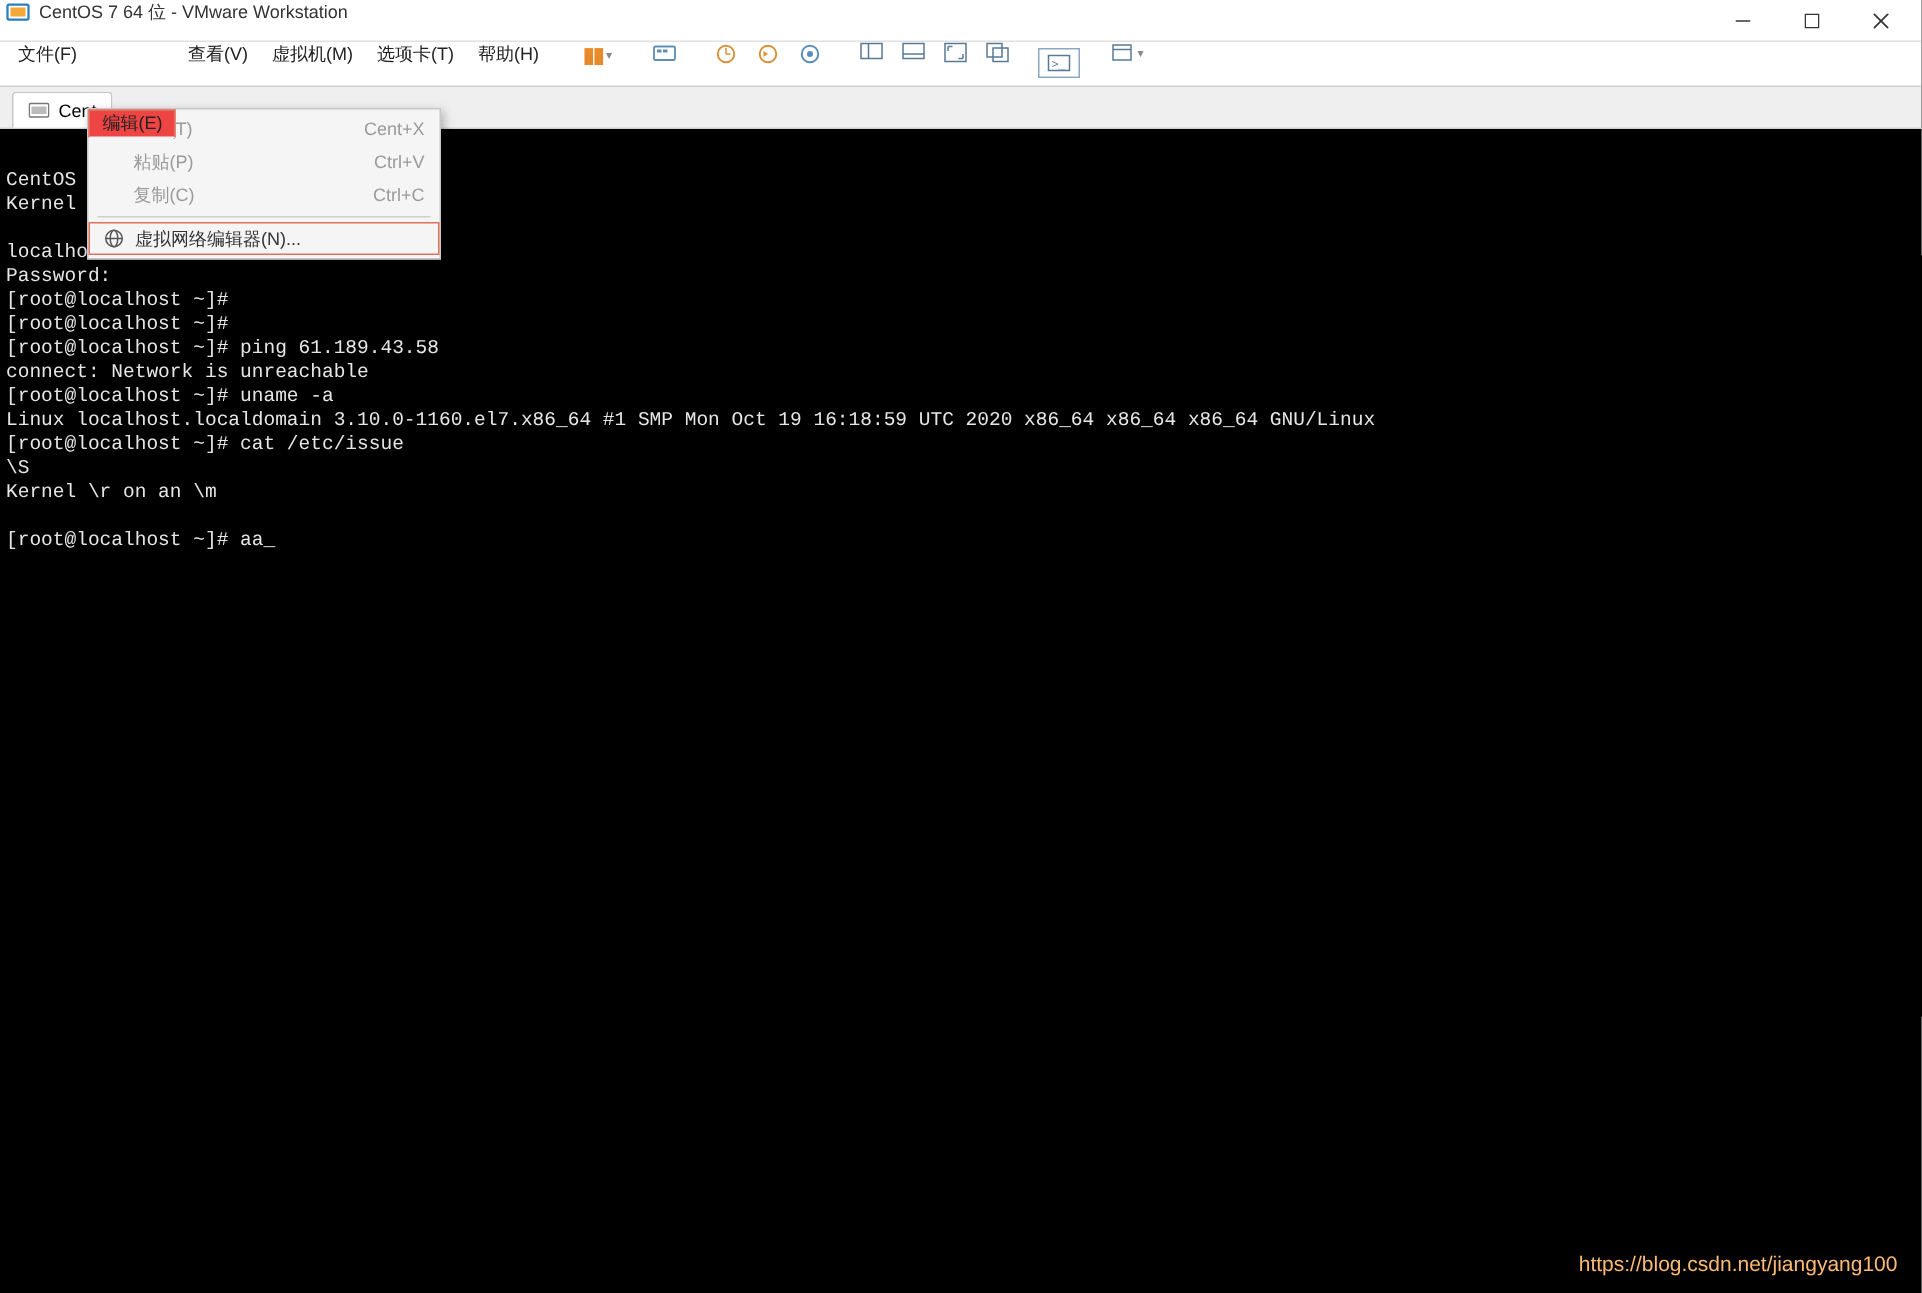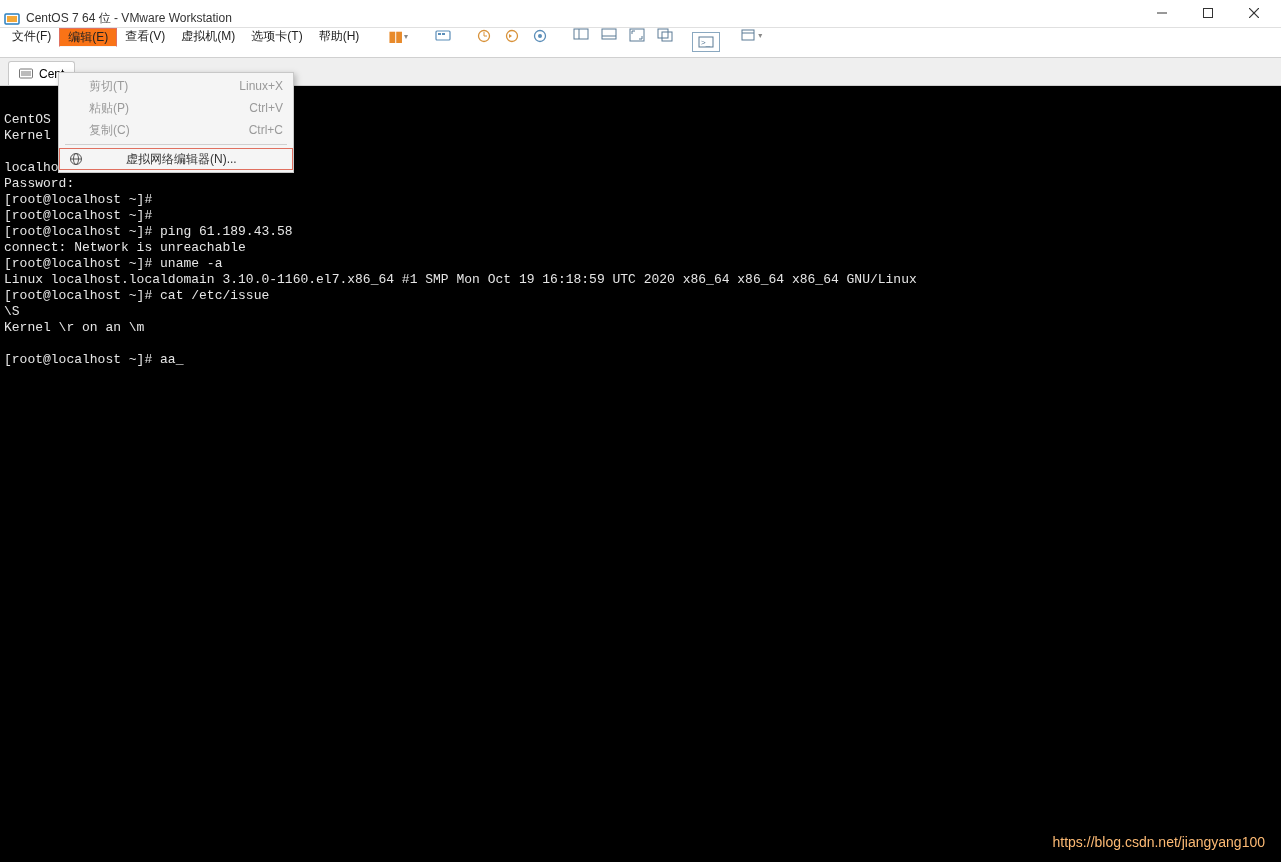--- a/index.html
+++ b/index.html
@@ -9,21 +9,21 @@
     font-size: 12px;
     background: #fff;
     width: 1281px;
     height: 862px;
     overflow: hidden;
     position: relative;
   }
   .title-bar {
     height: 28px;
     display: flex;
-    align-items: flex-end;
+    align-items: flex-start;
     padding: 0 4px;
     background: #fff;
     border-bottom: 1px solid #e0e0e0;
   }
   .title-bar .app-icon {
     width: 16px; height: 16px; margin-right: 6px;
     display: inline-flex; align-items: center; justify-content: center;
   }
   .title-text { flex: 0 0 auto; color: #333; }
   .title-spacer { flex: 1; }
@@ -43,24 +43,25 @@
   }
   .menu-item {
     padding: 0 8px;
     display: flex;
     align-items: center;
     color: #222;
     cursor: default;
   }
   .menu-item.open {
     border: 1px solid #e07060;
-    background: #f97316;
+    background: #ef4444;
     border-bottom: 1px solid #f5f5f5;
     z-index: 11;
     position: relative;
+    margin-top: 45px;
   }
   .toolbar-sep {
     width: 1px; background: #d0d0d0; margin: 4px 6px;
   }
   .tool-btn {
     width: 28px; display: flex; align-items: center; justify-content: center;
     color: #555; position: relative;
   }
   .tool-btn.wide { width: 36px; }
   .dd-arrow { font-size: 8px; margin-left: 2px; color: #888; }
@@ -98,21 +99,20 @@
   .dd-row {
     display: flex;
     align-items: center;
     height: 22px;
     padding: 0 10px 0 6px;
     color: #333;
   }
   .dd-row.disabled { color: #9a9a9a; }
   .dd-row.highlight {
     border: 1px solid #e07060;
-    gap: 36px;
   }
   .dd-icon { width: 20px; display:flex; justify-content:center; color:#666; font-size:12px;}
   .dd-label { flex: 1; padding-left: 4px; }
   .dd-shortcut { color: inherit; }
   .dd-sep { height: 1px; background: #d0d0d0; margin: 3px 6px; }
   .terminal {
     position: absolute;
     top: 86px; left: 0; right: 0; bottom: 0;
     background: #000;
     color: #e6e6e6;
@@ -255,21 +255,21 @@
         </svg>
     </span>
     <span>Cent</span>
   </div>
 </div>
 
 <div class="dropdown-menu">
   <div class="dd-row disabled">
     <span class="dd-icon"></span>
     <span class="dd-label">剪切(T)</span>
-    <span class="dd-shortcut">Linux+X</span>
+    <span class="dd-shortcut">Cent+X</span>
   </div>
   <div class="dd-row disabled">
     <span class="dd-icon"></span>
     <span class="dd-label">粘贴(P)</span>
     <span class="dd-shortcut">Ctrl+V</span>
   </div>
   <div class="dd-row disabled">
     <span class="dd-icon"></span>
     <span class="dd-label">复制(C)</span>
     <span class="dd-shortcut">Ctrl+C</span>

